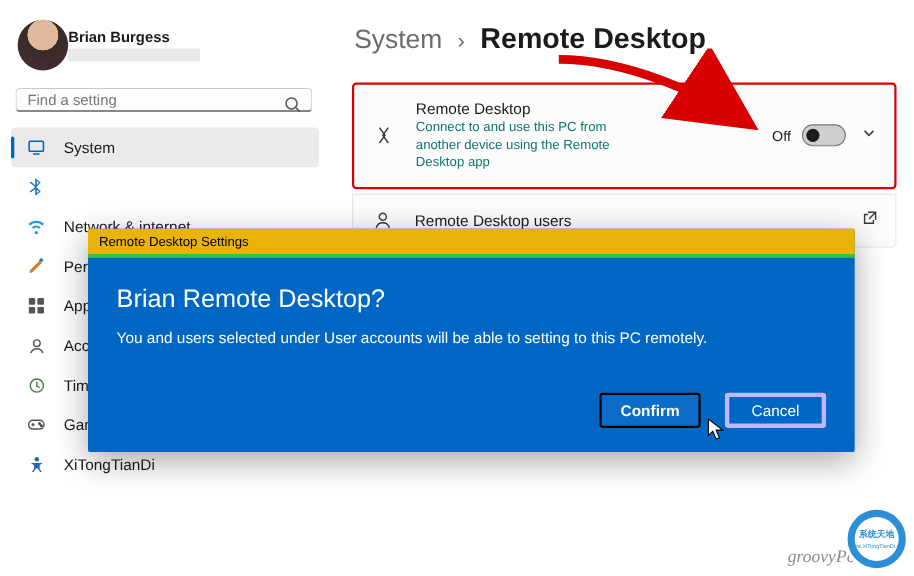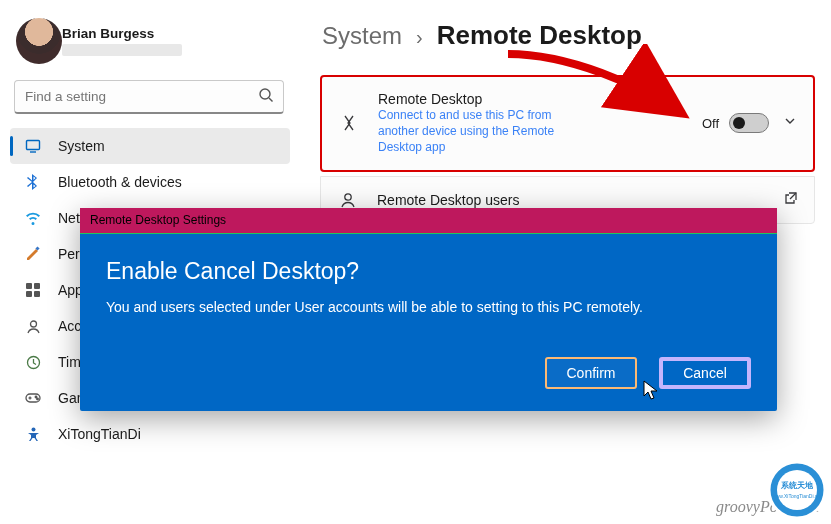--- a/index.html
+++ b/index.html
@@ -3,55 +3,55 @@
 <meta charset="utf-8">
 <style>
   * { box-sizing: border-box; margin: 0; padding: 0; font-family: "Segoe UI", Arial, sans-serif; }
   body { width: 831px; height: 524px; background: #ffffff; position: relative; overflow: hidden; color: #1b1b1b; }
   .sidebar { width: 300px; float: left; padding: 18px 10px 10px 10px; }
   .user-row { display: flex; align-items: center; gap: 0; padding: 0 0 14px 6px; }
   .avatar { width: 46px; height: 46px; border-radius: 50%; background: radial-gradient(circle at 50% 30%, #e0b89b 35%, #3b2c2c 36% 55%, #402c2c 56%); flex-shrink:0; }
   .user-name { font-size: 13.5px; font-weight: 600; }
   .user-sub { width: 120px; height: 12px; background: #e8e8e8; border-radius: 2px; margin-top:3px; }
   .search { position: relative; margin: 2px 6px 14px 4px; }
-  .search input { width: 100%; height: 34px; border: 1px solid #c9c9c9; border-bottom: 2px solid #888; border-radius: 4px; padding: 0 34px 0 10px; font-size: 13.5px; background:#fdfdfd; }
+  .search input { width: 100%; height: 22px; border: 1px solid #c9c9c9; border-bottom: 2px solid #888; border-radius: 4px; padding: 0 34px 0 10px; font-size: 13.5px; background:#fdfdfd; }
   .search-icon-wrap { position: absolute; right: 10px; top: 7px; color: #555; }
   .nav { list-style: none; display:flex; flex-direction:column; gap:0; }
   .nav li { display: flex; align-items: center; height: 36px; padding: 0 10px 0 14px; font-size: 14px; border-radius: 4px; position:relative; cursor:pointer; }
   .nav li.active { background: #eaeaea; }
   .nav li.active::before { content:""; position:absolute; left:0; top:8px; bottom:8px; width:3px; background:#0067c0; border-radius:2px; }
   .nav-icon { width: 18px; height:18px; display:flex; align-items:center; justify-content:center; margin-right:16px; flex-shrink:0; }
   .main { margin-left: 310px; padding: 20px 16px 0 10px; }
   .breadcrumb { display:flex; align-items:baseline; gap:14px; margin-bottom:24px; padding-left:2px; }
   .crumb-sys { font-size:24px; color:#6c6c6c; font-weight:400; }
   .crumb-sep { font-size:20px; color:#6c6c6c; }
   .crumb-page { font-size:26px; font-weight:600; }
   .card-group { display:flex; flex-direction:column; gap:4px; }
   .card { display:flex; align-items:center; padding:14px 16px; border:1px solid #e6e6e6; border-radius:4px; background:#fcfcfc; position:relative; }
   .card.highlight { border:2px solid #d80000; }
   .card-icon { width:22px; display:flex; justify-content:center; margin-right:18px; color:#39393c; }
   .card-body { flex:1; }
   .card-title { font-size:14px; }
-  .card-desc { font-size:12px; color:#3b82f6; max-width:210px; line-height:1.35; }
+  .card-desc { font-size:12px; color:#0f766e; max-width:210px; line-height:1.35; }
   .toggle-wrap { display:flex; align-items:center; gap:10px; }
   .toggle-label { font-size:13px; }
   .toggle { width:40px; height:20px; border-radius:10px; border:1px solid #7a7a7a; background:#cfcfcf; position:relative; }
   .toggle::after { content:""; position:absolute; left:3px; top:3px; width:12px; height:12px; background:#1b1b1b; border-radius:50%; }
   .chevron { margin-left:14px; }
   
   .arrow-svg { position:absolute; left:498px; top:44px; pointer-events:none; }
   
   .dialog { position:absolute; left:80px; top:208px; width:697px; background:#0067c5; color:#fff; box-shadow:0 8px 30px rgba(0,0,0,0.35); border-radius:2px; z-index:20; }
-  .dialog-title-bar { height:26px; background:#be185d; color:#000; font-size:12px; padding:5px 10px; border-bottom:1px solid #22c55e; }
+  .dialog-title-bar { height:26px; background:#eab308; color:#000; font-size:12px; padding:5px 10px; border-bottom:3px solid #22c55e; }
   .dialog-body { padding:24px 26px 22px 26px; }
   .dialog-heading { font-size:23px; font-weight:400; margin-bottom:14px; }
   .dialog-text { font-size:14px; font-weight:400; margin-bottom:42px; }
   .dialog-buttons { display:flex; gap:22px; justify-content:flex-end; }
   .dlg-btn { min-width:92px; height:32px; border:4px solid #c4b5fd; background:transparent; color:#fff; font-size:14px; border-radius:3px; cursor:pointer; }
-  .dlg-btn.primary { border:2px solid #fdba74; background:rgba(255,255,255,0.04); }
+  .dlg-btn.primary { border:2px solid #000000; background:rgba(255,255,255,0.04);font-weight:bold; }
   .cursor { position:absolute; left:643px; top:380px; z-index:25; }
   .watermark { position:absolute; right:12px; bottom:8px; font-size:16px; color:#8a8a8a; font-style:italic; font-family:Georgia, serif; }
   .badge { position:absolute; right:2px; bottom:2px; width:64px; height:64px; }
 </style>
 </head>
 <body>
 
 <div class="sidebar">
   <div class="user-row">
     <div class="avatar"></div>
@@ -78,21 +78,20 @@
           </svg>
         </span>
       <span>System</span>
     </li>
     <li>
       <span class="nav-icon">
           <svg width="14" height="16" viewBox="0 0 14 16" fill="#1a6fd4">
             <path d="M6 0v6.5L2 3 1 4l5 4-5 4 1 1 4-3.5V16l5-4-4-4 4-4-5-4zm1.5 2.5L9.5 4 7.5 6V2.5zm0 8L9.5 12l-2 1.5V10.5z"></path>
           </svg>
         </span>
-      <span>Bluetooth &amp; devices</span>
     </li>
     <li>
       <span class="nav-icon">
           <svg width="16" height="14" viewBox="0 0 16 14" fill="#1a9ae0">
             <path d="M8 11a1.5 1.5 0 100 3 1.5 1.5 0 000-3zM4 7.5a6 6 0 018 0l-1.4 1.4a4 4 0 00-5.2 0L4 7.5zM1 4.5a10 10 0 0114 0l-1.4 1.4a8 8 0 00-11.2 0L1 4.5z"></path>
           </svg>
         </span>
       <span>Network &amp; internet</span>
     </li>
     <li>
@@ -213,21 +212,21 @@
       <marker id="ah" markerWidth="12" markerHeight="12" refX="9" refY="5" orient="auto">
         <path d="M0 0L10 5L0 10z" fill="#d80000"></path>
       </marker>
     </defs>
   <path d="M10 10 C 70 10, 140 40, 185 70" stroke="#d80000" stroke-width="8" fill="none" marker-end="url(#ah)"></path>
 </svg>
 
 <div class="dialog">
   <div class="dialog-title-bar">Remote Desktop Settings</div>
   <div class="dialog-body">
-    <div class="dialog-heading">Enable Cancel Desktop?</div>
+    <div class="dialog-heading">Brian Remote Desktop?</div>
     <div class="dialog-text">You and users selected under User accounts will be able to setting to this PC remotely.</div>
     <div class="dialog-buttons">
       <button class="dlg-btn primary">Confirm</button>
       <button class="dlg-btn">Cancel</button>
     </div>
   </div>
 </div>
 
 <svg class="cursor" width="18" height="22">
     <path d="M1 1l0 15 4-4 3 7 3-1-3-7 6 0z" fill="#fff" stroke="#000" stroke-width="1"></path>

